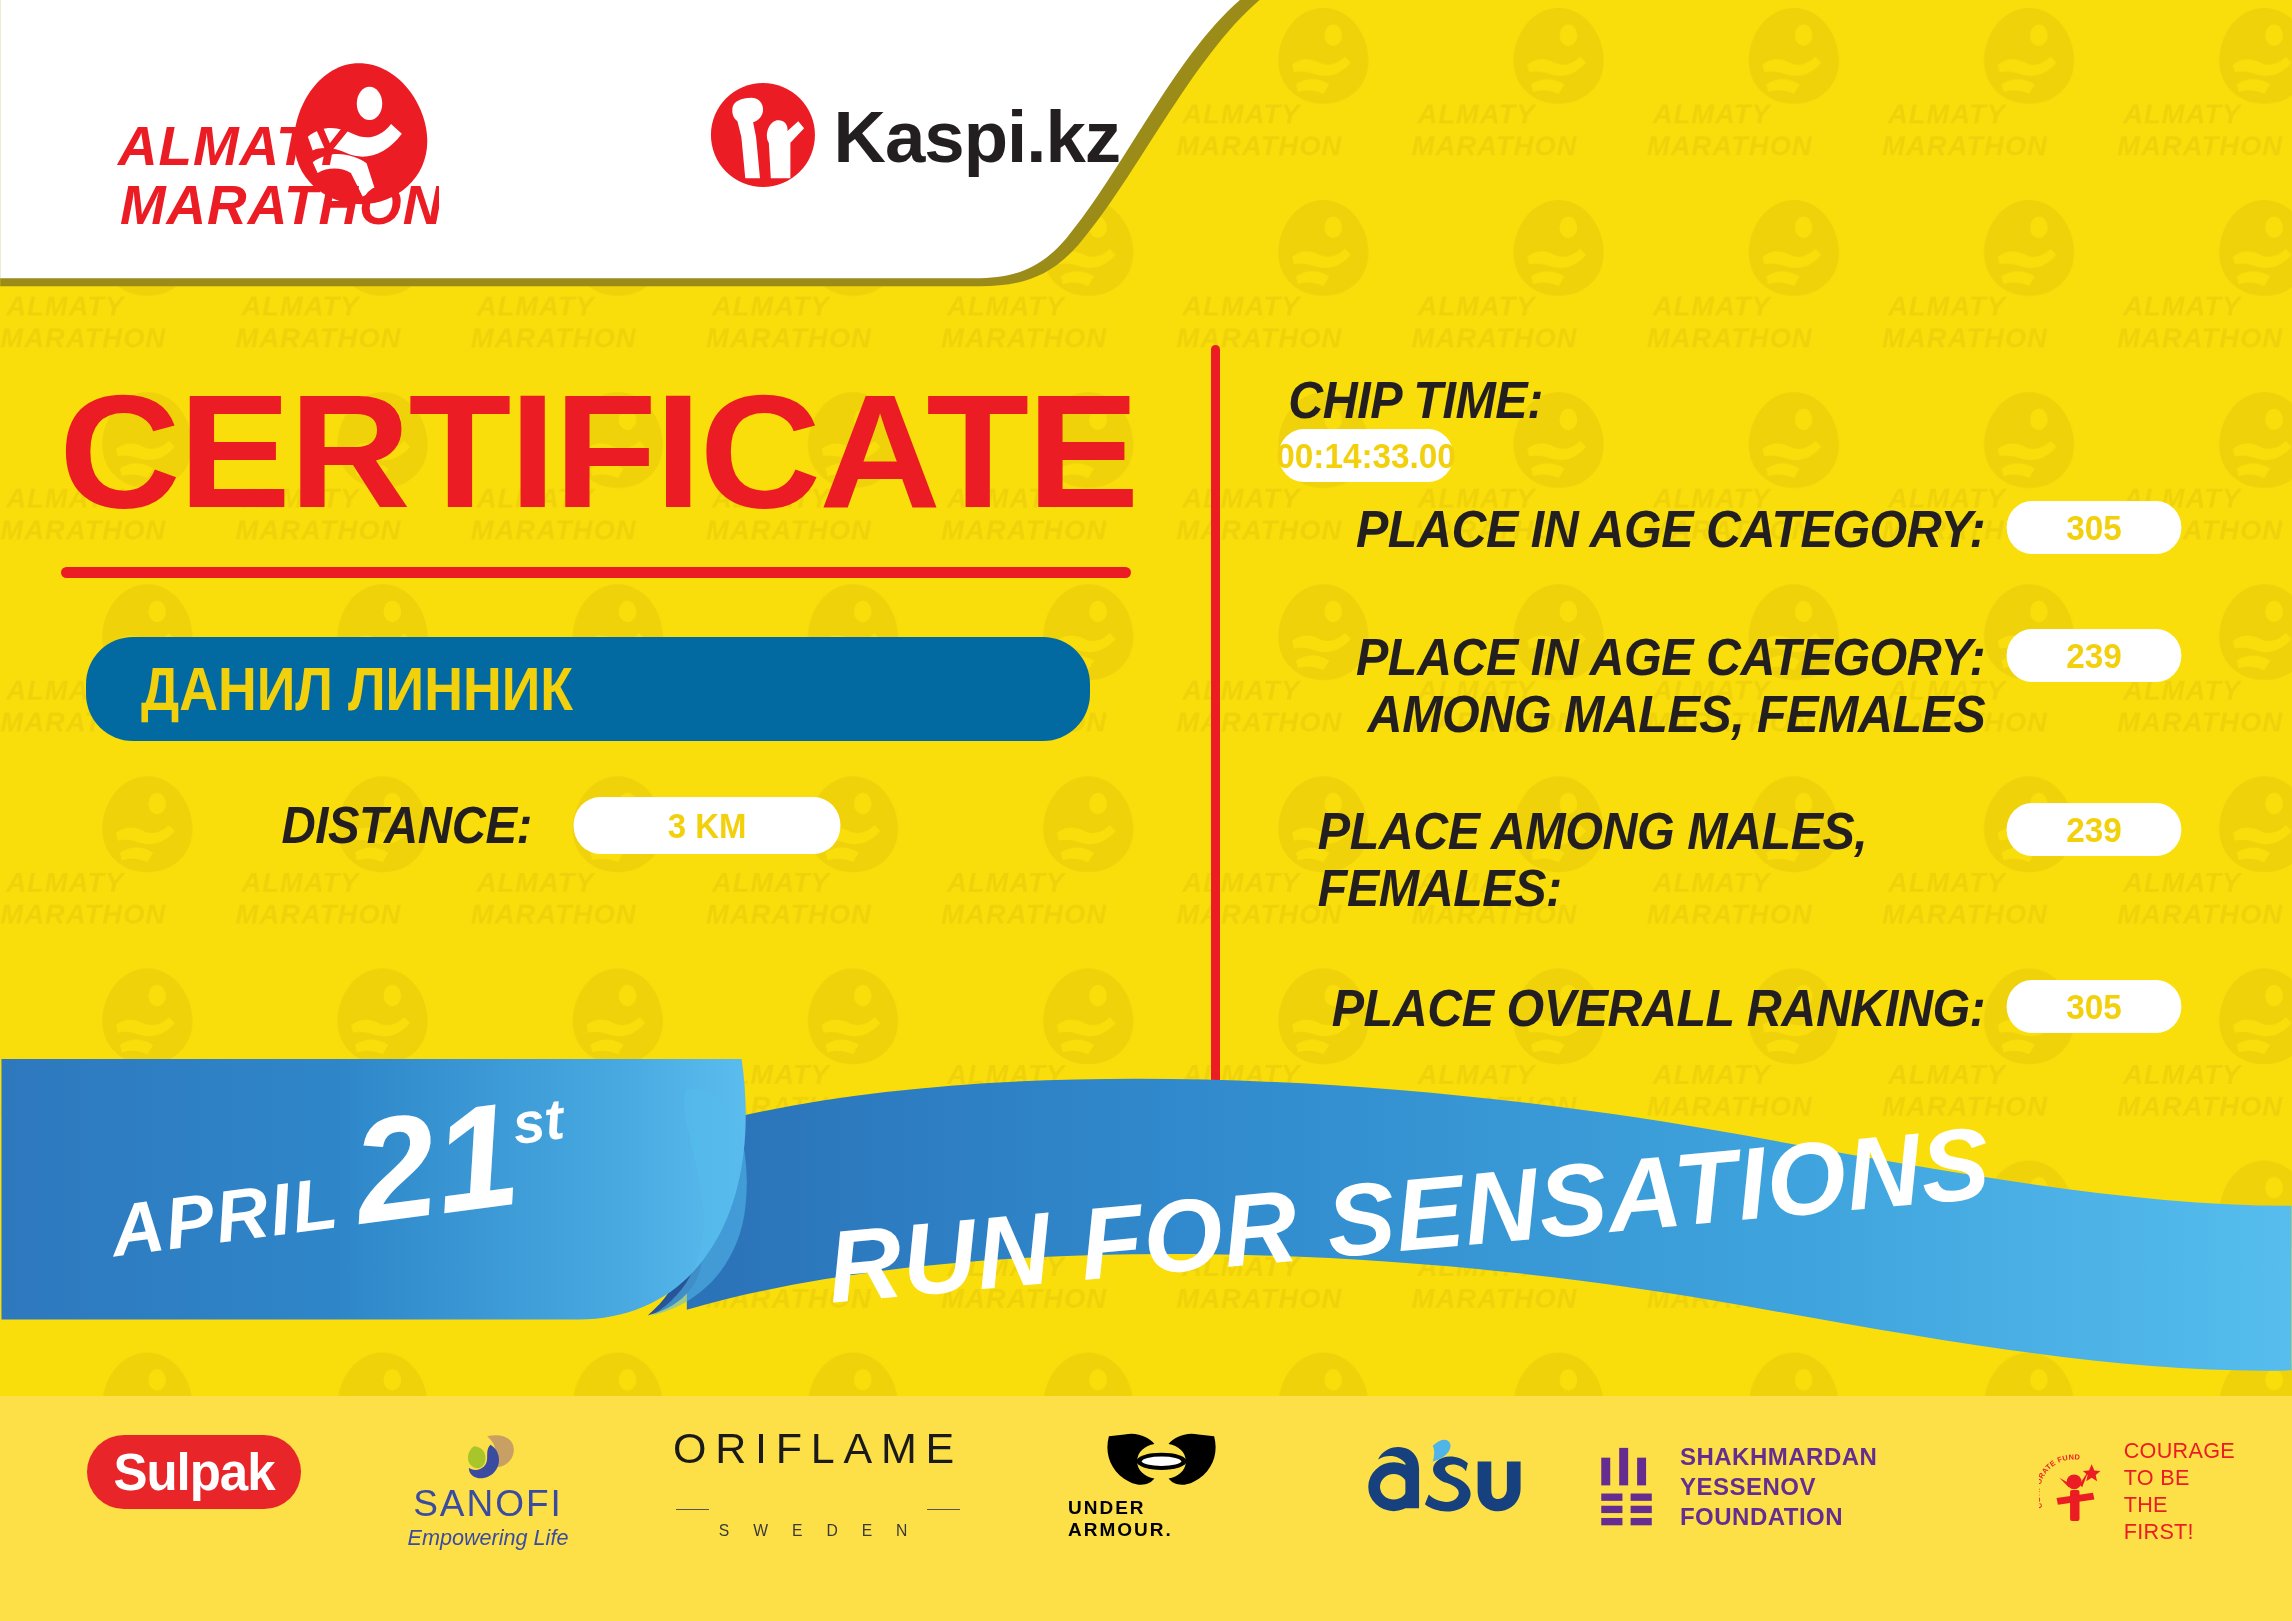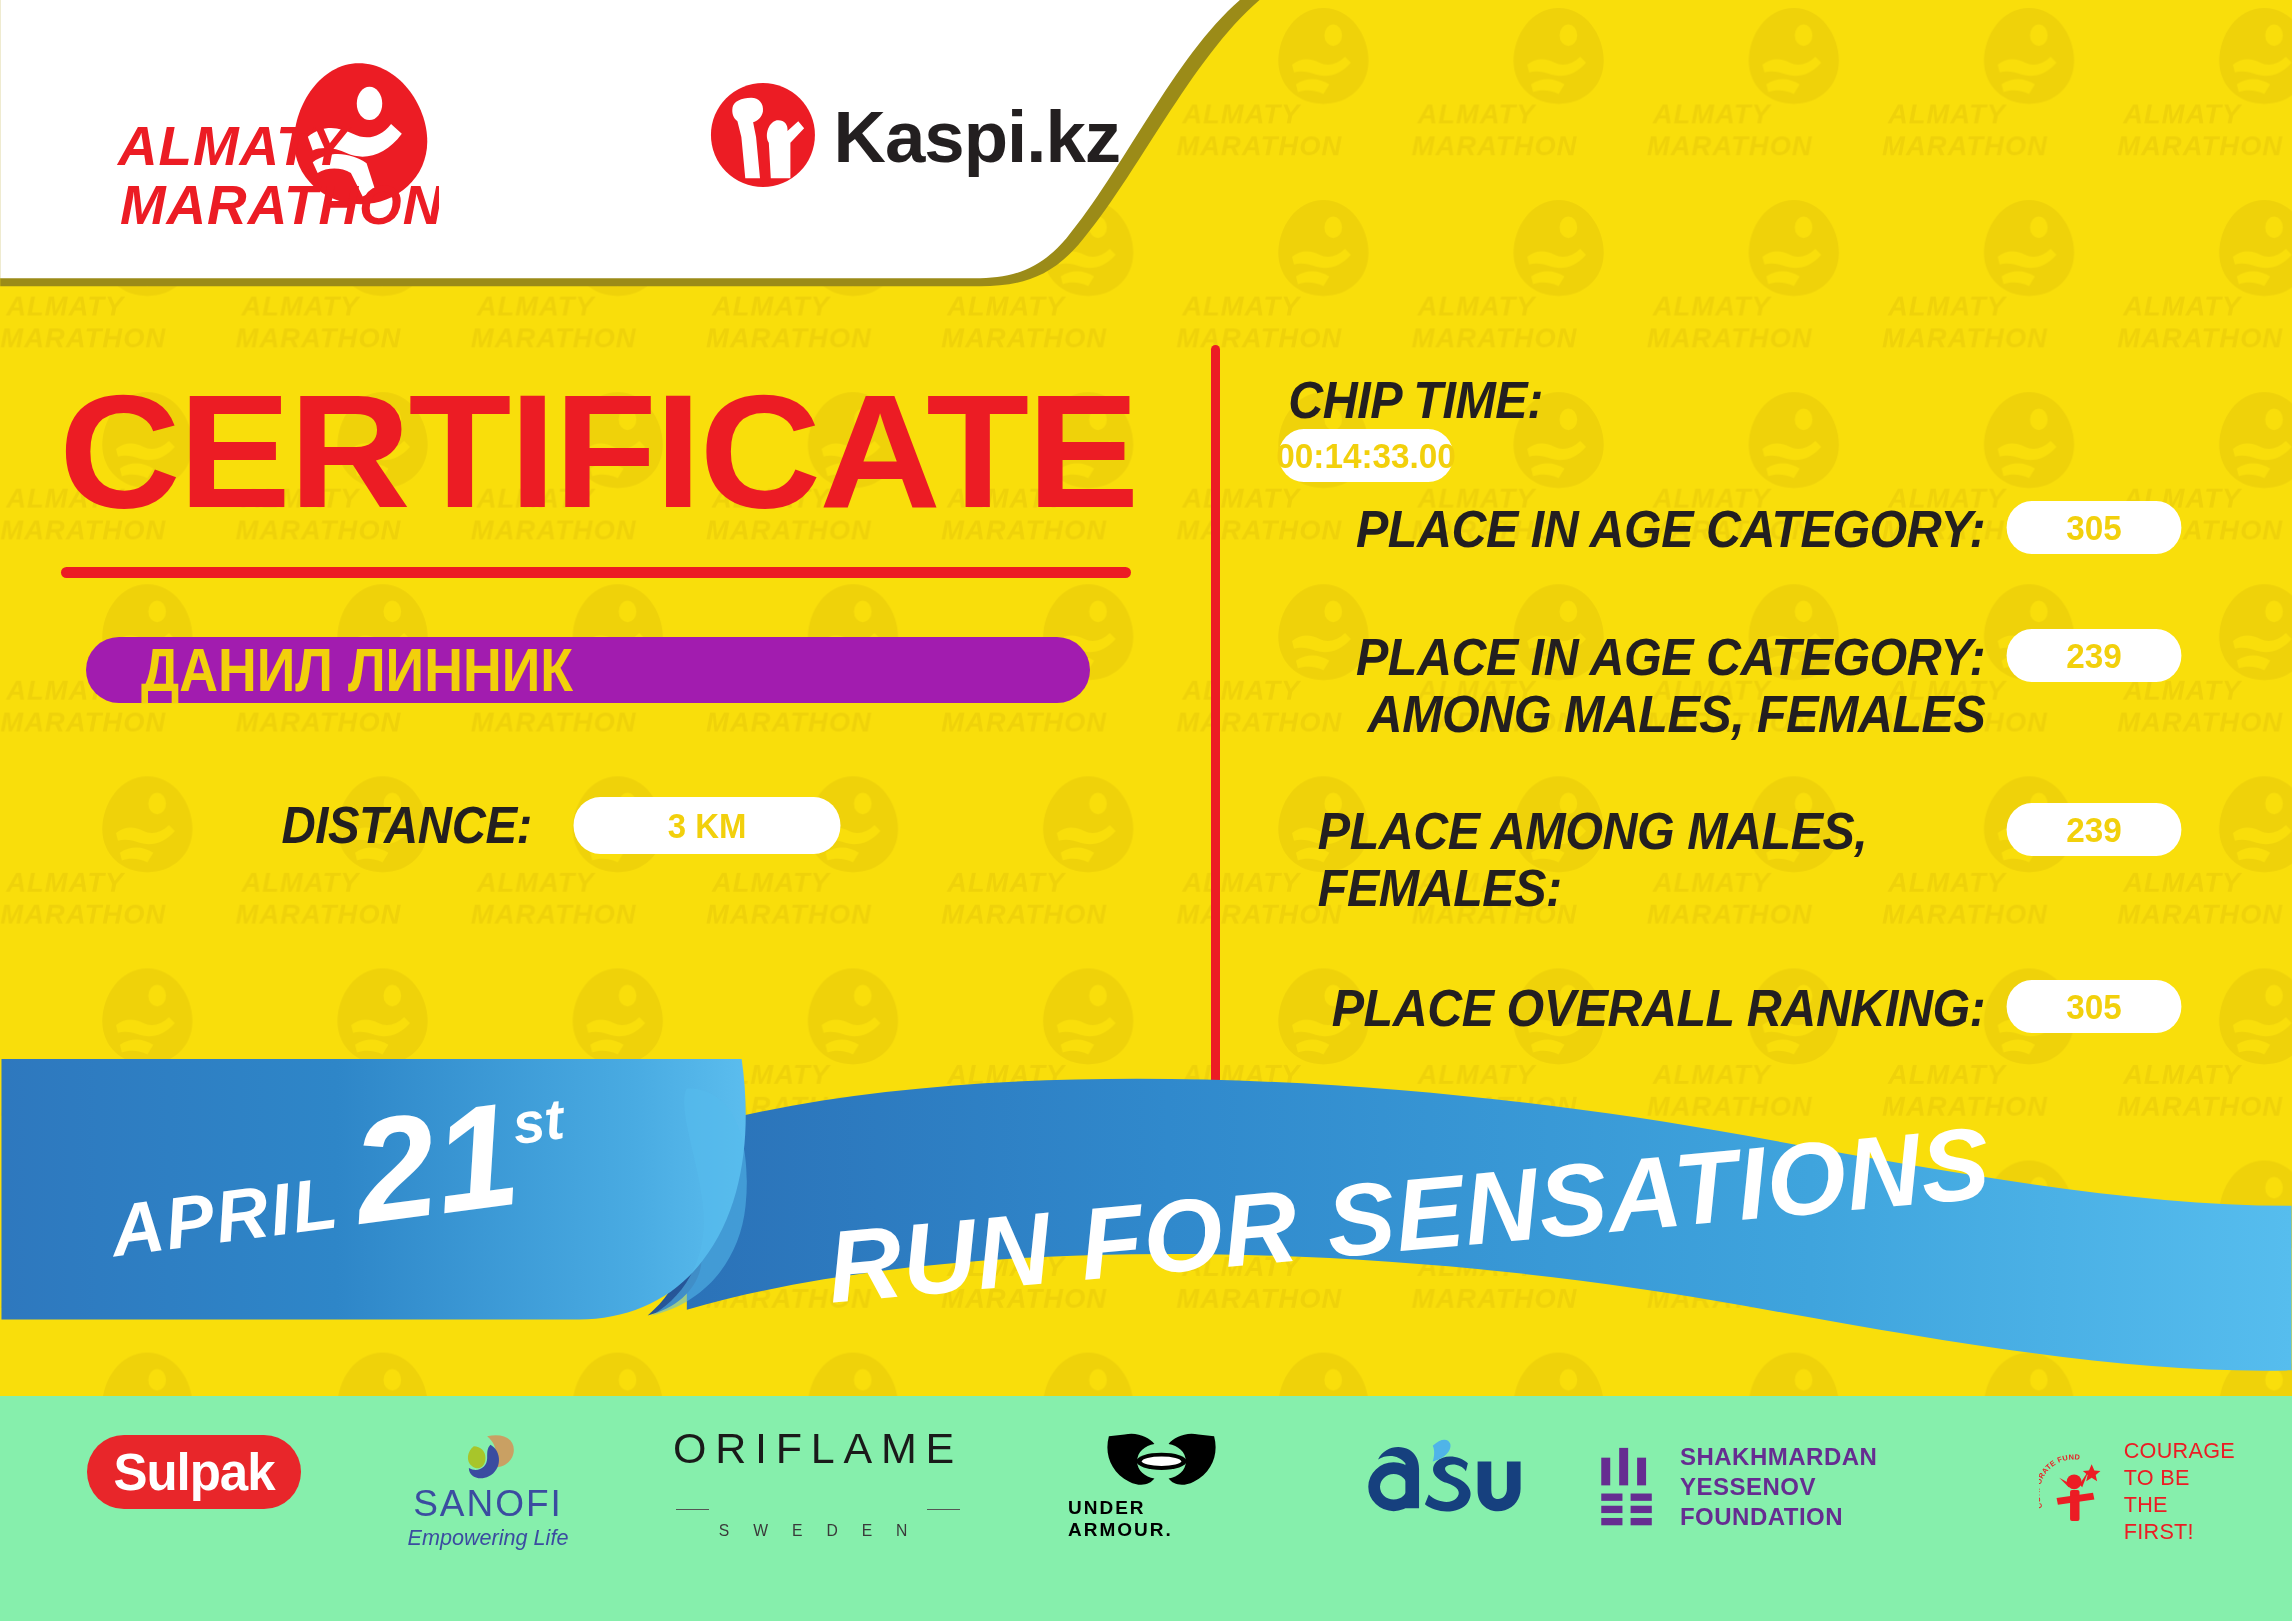--- a/index.html
+++ b/index.html
@@ -65,22 +65,22 @@
     left:61px; top:567px;
     width:1070px; height:10.8px;
     background:#EC1C24;
     border-radius:5.9px;
     z-index:4;
   }
 
   .name-pill{
     position:absolute;
     left:86px; top:637px;
-    width:1004px; height:66px;
-    background:#a21caf;
+    width:1004px; height:104px;
+    background:#0369a1;
     border-radius:47px;
     z-index:4;
     display:flex;
     align-items:center;
     box-sizing:border-box;
     padding-left:55px;
   }
   .name-pill span{
     font-size:61px;
     font-weight:bold;
@@ -214,21 +214,21 @@
     white-space:nowrap;
     transform:rotate(-5.2deg);
     transform-origin:left center;
   }
 
   
   .footer{
     position:absolute;
     left:0; bottom:0;
     width:2293px; height:225px;
-    background:#86efac;
+    background:#fde047;
     z-index:9;
     display:flex;
     align-items:center;
   }
   .sponsor{
     display:flex;
     align-items:center;
     justify-content:center;
     position:absolute;
     top:37px;

